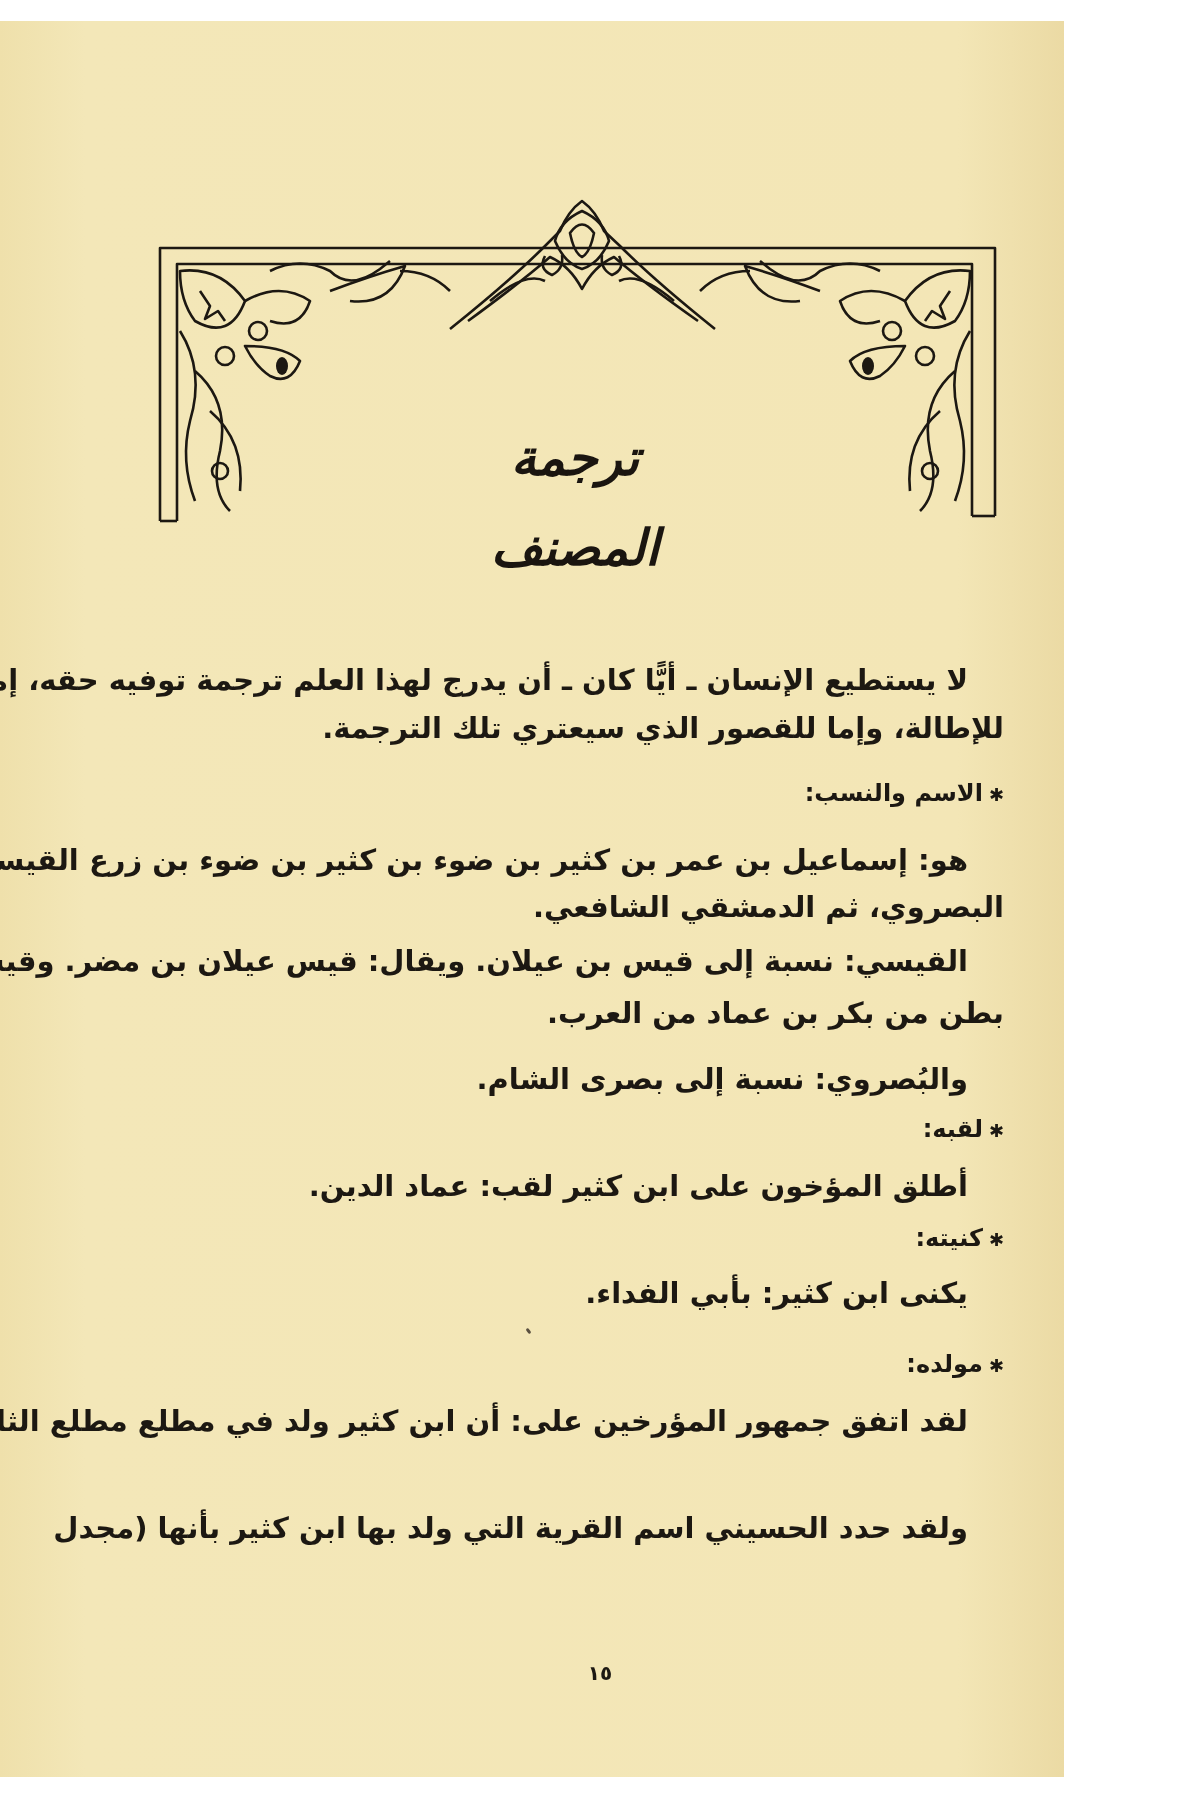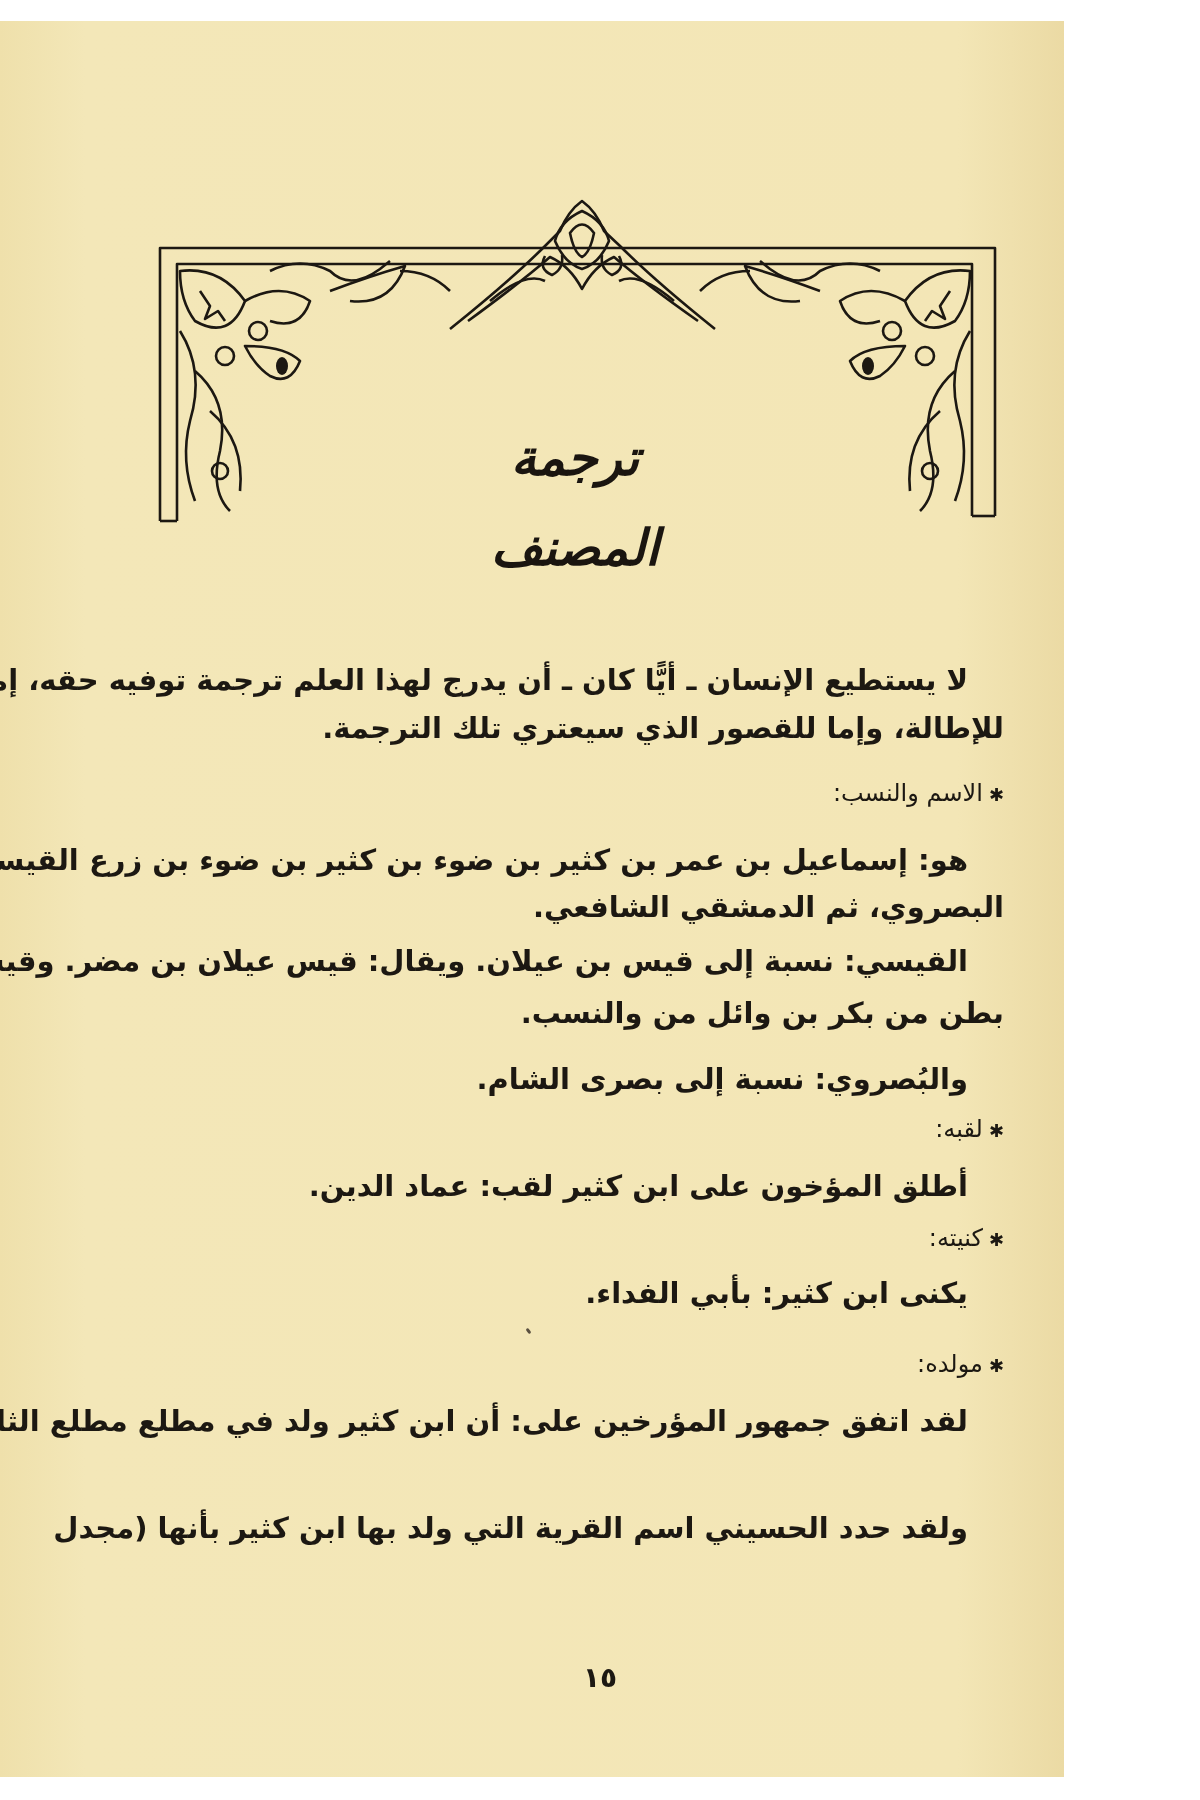--- a/index.html
+++ b/index.html
@@ -18,25 +18,25 @@
   }
   .line {
     position:absolute; left:158px; width:846px;
     font-family:"DejaVu Sans", sans-serif; font-weight:bold; font-size:29px;
     color:#1c1812; direction:rtl; text-align:justify; text-align-last:justify;
     white-space:nowrap; line-height:36px; height:36px;
   }
   .line.last { text-align-last:right; }
   .line.indent { padding-right:36px; width:810px; }
   .heading { position:absolute; left:158px; width:846px; direction:rtl; text-align:right;
-    font-family:"DejaVu Sans", sans-serif; font-weight:normal; font-size:24px; color:#1c1812;
+    font-family:"DejaVu Sans", sans-serif; font-weight:bold; font-size:24px; color:#1c1812;
     line-height:36px; height:36px; }
   .bullet { font-size:18px; margin-left:6px; }
   .page-number { position:absolute; left:560px; top:1640px; width:80px; text-align:center;
-    font-family:"DejaVu Sans", sans-serif; font-weight:bold; font-size:28px; color:#1c1812; }
+    font-family:"DejaVu Sans", sans-serif; font-weight:bold; font-size:20px; color:#1c1812; }
   .speck { position:absolute; width:3px; height:6px; background:#5a5040; transform:rotate(-35deg); border-radius:2px; }
 </style>
 </head>
 <body>
 
 <div class="page">
 
   <div class="frame-wrap">
     <svg width="860" height="360" viewBox="0 0 860 360">
       <g fill="none" stroke="#1c1812" stroke-width="2.6" stroke-linejoin="round">
@@ -96,21 +96,21 @@
 
   <div class="line indent" style="top:641px">لا يستطيع الإنسان ـ أيًّا كان ـ أن يدرج لهذا العلم ترجمة توفيه حقه، إما</div>
   <div class="line last" style="top:689px">للإطالة، وإما للقصور الذي سيعتري تلك الترجمة.</div>
 
   <div class="heading" style="top:754px">
     <span class="bullet">✱</span><span>الاسم والنسب:</span>
   </div>
   <div class="line indent" style="top:821px">هو: إسماعيل بن عمر بن كثير بن ضوء بن كثير بن ضوء بن زرع القيسي</div>
   <div class="line last" style="top:868px">البصروي، ثم الدمشقي الشافعي.</div>
   <div class="line indent" style="top:922px">القيسي: نسبة إلى قيس بن عيلان. ويقال: قيس عيلان بن مضر. وقيس:</div>
-  <div class="line last" style="top:974px">بطن من بكر بن وائل من والنسب.</div>
+  <div class="line last" style="top:974px">بطن من بكر بن عماد من العرب.</div>
   <div class="line last indent" style="top:1040px">والبُصروي: نسبة إلى بصرى الشام.</div>
 
   <div class="heading" style="top:1090px">
     <span class="bullet">✱</span><span>لقبه:</span>
   </div>
   <div class="line last indent" style="top:1147px">أطلق المؤخون على ابن كثير لقب: عماد الدين.</div>
 
   <div class="heading" style="top:1199px">
     <span class="bullet">✱</span><span>كنيته:</span>
   </div>

